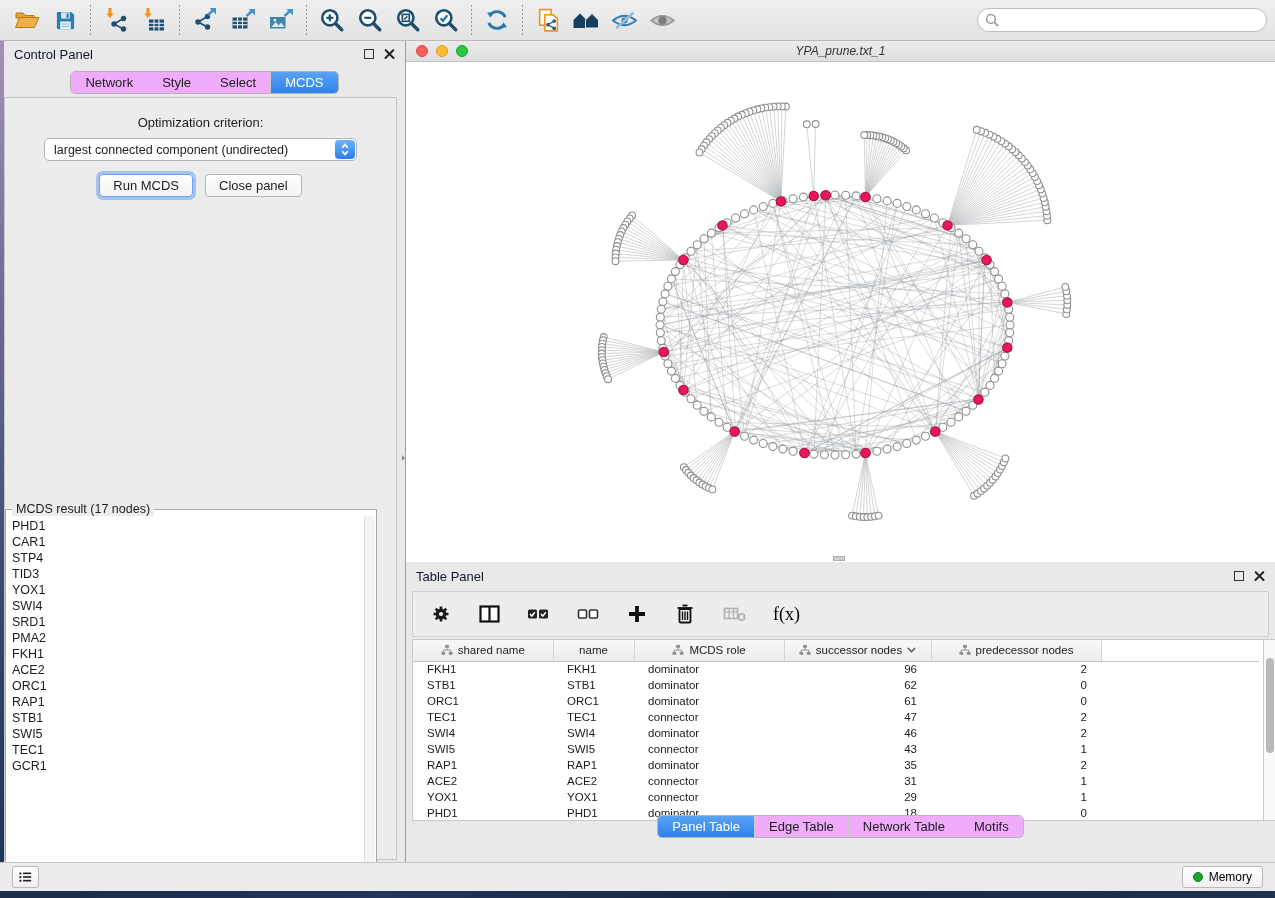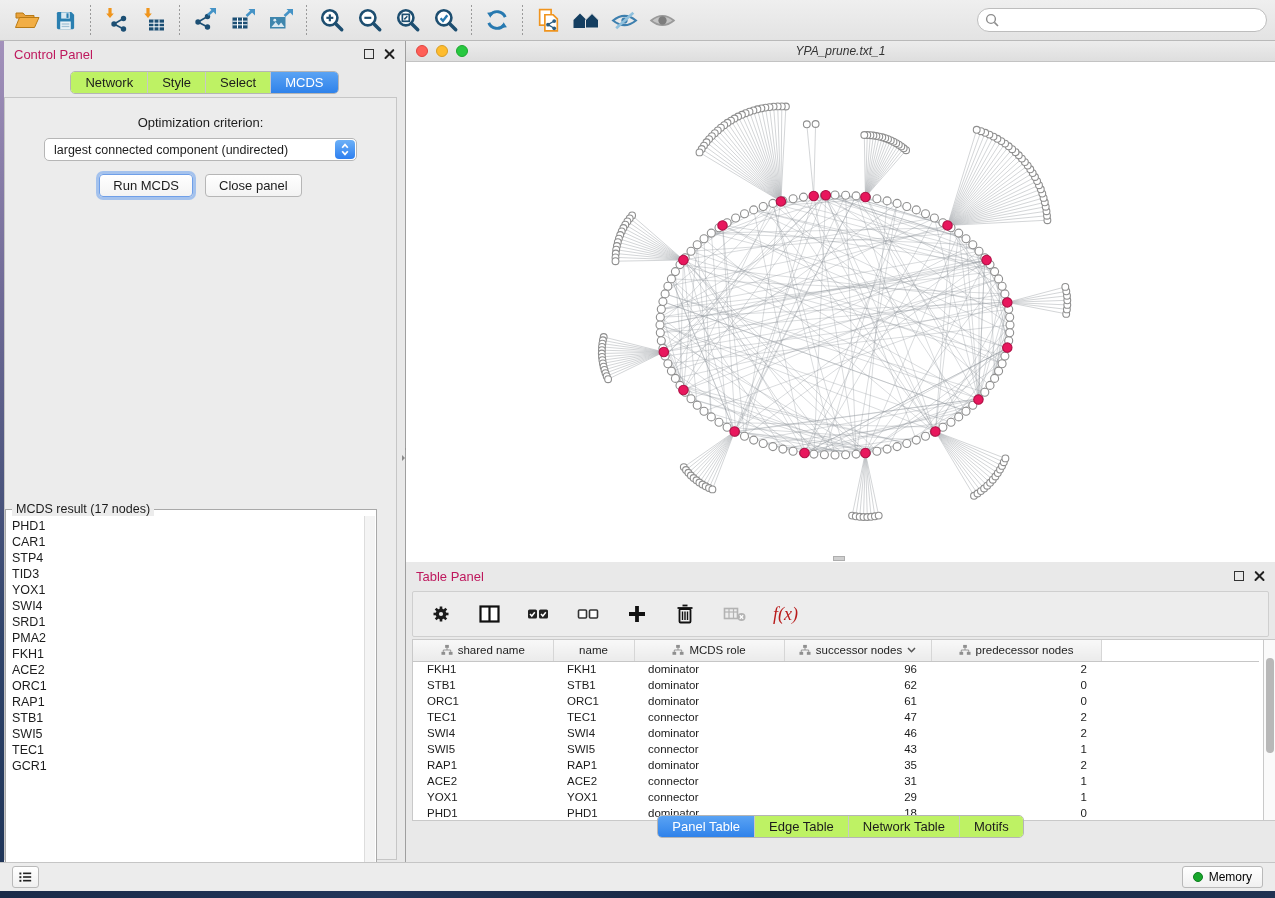--- a/index.html
+++ b/index.html
@@ -18,30 +18,30 @@
   #search-wrap input{width:100%;height:100%;border:1px solid #bdbdbd;border-radius:12px;
     background:#fff;padding:0 10px 0 28px;font-size:12px;outline:none;}
   #search-wrap svg{position:absolute;left:8px;top:5px;}
   
   #left-sliver{position:absolute;left:0;top:41px;width:4px;height:850px;
     background:linear-gradient(#a391bb,#6f6a96 30%,#31456b 70%,#1d3356);}
   #bottom-sliver{position:absolute;left:0;top:891px;width:1275px;height:7px;
     background:linear-gradient(90deg,#1b2b49,#22355a 30%,#17253f 60%,#203252);}
   
   #control-panel{position:absolute;left:4px;top:41px;width:401px;height:821px;background:#e9e9e9;}
-  .panel-titlebar{height:26px;display:flex;align-items:center;padding:0 10px;font-size:13px;color:#be185d;}
+  .panel-titlebar{height:26px;display:flex;align-items:center;padding:0 10px;font-size:13px;color:#0f172a;}
   .panel-titlebar .sp{flex:1;}
   .float-btn{width:10px;height:10px;border:1.4px solid #333;background:transparent;margin-right:10px;}
   .close-btn{position:relative;width:11px;height:11px;}
   .close-btn::before,.close-btn::after{content:"";position:absolute;left:-1px;top:4.5px;width:13px;height:2.4px;
     background:#222;border-radius:1px;}
   .close-btn::before{transform:rotate(45deg);} .close-btn::after{transform:rotate(-45deg);}
   #cp-tabs-row{height:30px;display:flex;align-items:center;justify-content:center;}
   .seg{display:inline-flex;border:1px solid #b5b5b5;border-radius:5px;overflow:hidden;background:#fdfdfd;}
-  .seg .tab{padding:3px 14px;font-size:13px;background:#bef264;color:#1c1c1c;border-left:1px solid #c8c8c8;}
+  .seg .tab{padding:3px 14px;font-size:13px;background:#f0abfc;color:#1c1c1c;border-left:1px solid #c8c8c8;}
   .seg .tab:first-child{border-left:none;}
   .seg .tab.active{background:linear-gradient(#5aa3f4,#2f82ea);color:#fff;}
   #cp-content{position:absolute;left:0;top:56px;width:393px;height:763px;
     background:#ececec;border:1px solid #c6c6c6;}
   #opt-label{margin-top:17px;text-align:center;font-size:13px;}
   #criterion{position:relative;margin:8px auto 0;width:313px;height:23px;background:#fff;
     border:1px solid #b6b6b6;border-radius:5px;display:flex;align-items:center;
     padding:0 26px 0 9px;font-size:12.5px;}
   #criterion .stepper{position:absolute;right:1px;top:1px;width:20px;height:19px;border-radius:4px;
     background:linear-gradient(#6db1f7,#2d7ff0);display:flex;align-items:center;justify-content:center;}
@@ -69,21 +69,21 @@
   .light{width:12px;height:12px;border-radius:50%;}
   .light.red{background:#ff5f57;border:1px solid #e0443e;}
   .light.yellow{background:#febc2e;border:1px solid #d89e24;}
   .light.green{background:#28c840;border:1px solid #1da72f;}
   #net-title{position:absolute;left:0;right:0;text-align:center;font-size:12px;color:#333;font-style:italic;}
   #graph-svg{display:block;background:#fff;}
   
   #table-panel{position:absolute;left:406px;top:563px;width:869px;height:299px;background:#e9e9e9;}
   #tp-toolbar{margin:2px 6px 0 6px;height:46px;background:#ededed;border:1px solid #cfcfcf;border-radius:2px;
     display:flex;align-items:center;padding:0 16px;gap:24px;}
-  .fx{font-family:"Liberation Serif","DejaVu Serif",serif;font-style:italic;font-size:18px;color:#b91c1c;}
+  .fx{font-family:"Liberation Serif","DejaVu Serif",serif;font-size:18px;color:#000000;}
   #tp-table-wrap{position:absolute;left:6px;top:76px;width:986px;height:182px;background:#fff;
     border:1px solid #c9c9c9;overflow:hidden;}
   #tp-scrollbar{position:absolute;right:-1px;top:76px;width:13px;height:182px;background:#fafafa;
     border:1px solid #c9c9c9;}
   #tp-thumb{position:absolute;left:1.5px;top:18px;width:8px;height:95px;background:#b8b8b8;border-radius:4px;}
   table.tbl{border-collapse:collapse;table-layout:fixed;width:846px;}
   .tbl th{height:21px;font-weight:normal;font-size:11.5px;color:#222;
     background:linear-gradient(#f8f8f8,#ebebeb);border-right:1px solid #d6d6d6;border-bottom:1px solid #c6c6c6;
     white-space:nowrap;overflow:hidden;}
   .tbl th .hwrap{display:flex;align-items:center;justify-content:center;gap:5px;padding:0 4px;}

